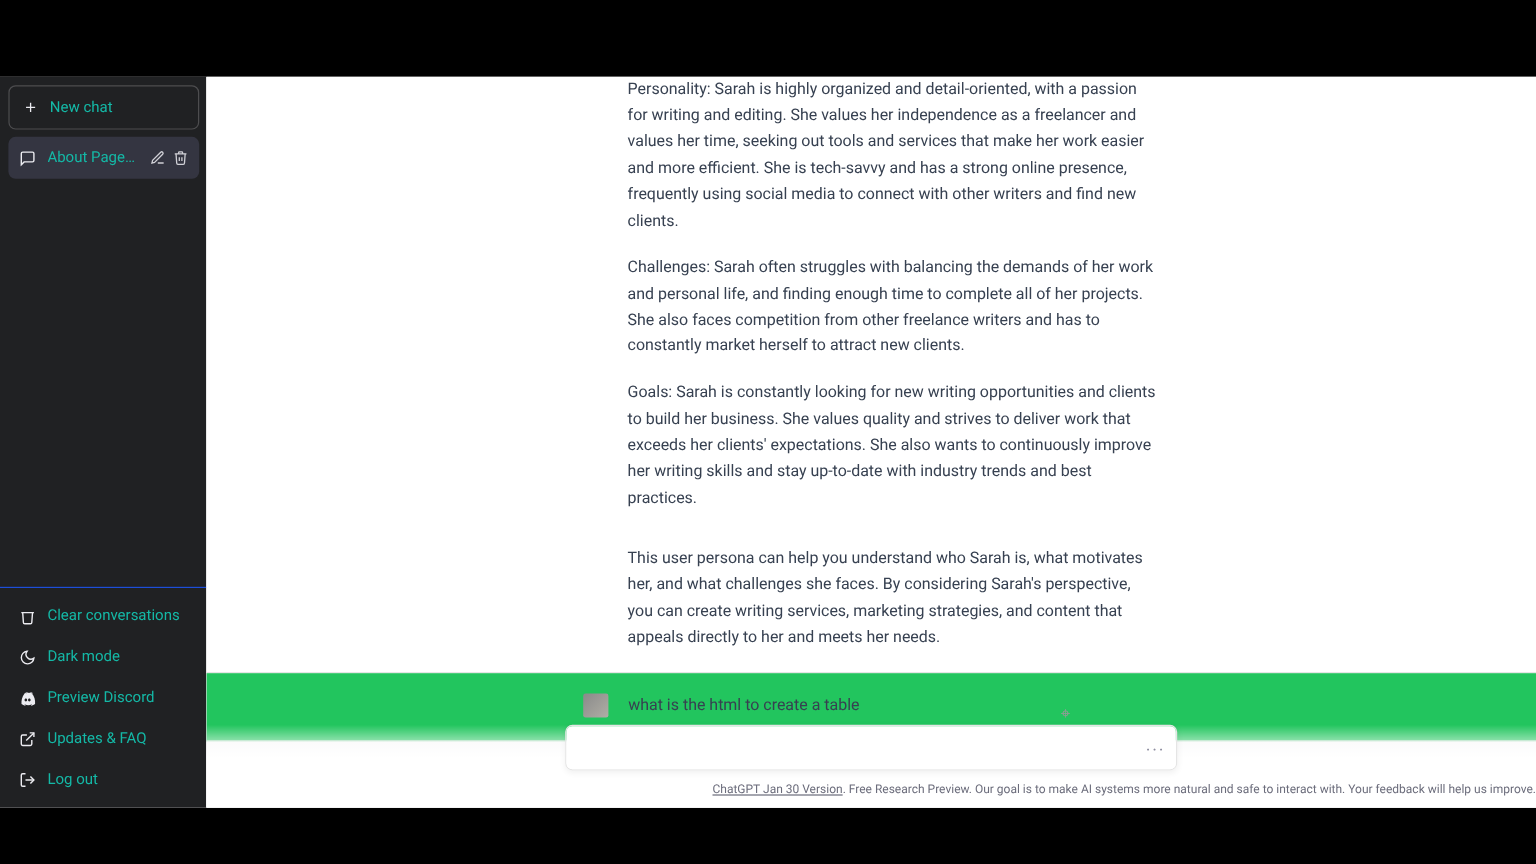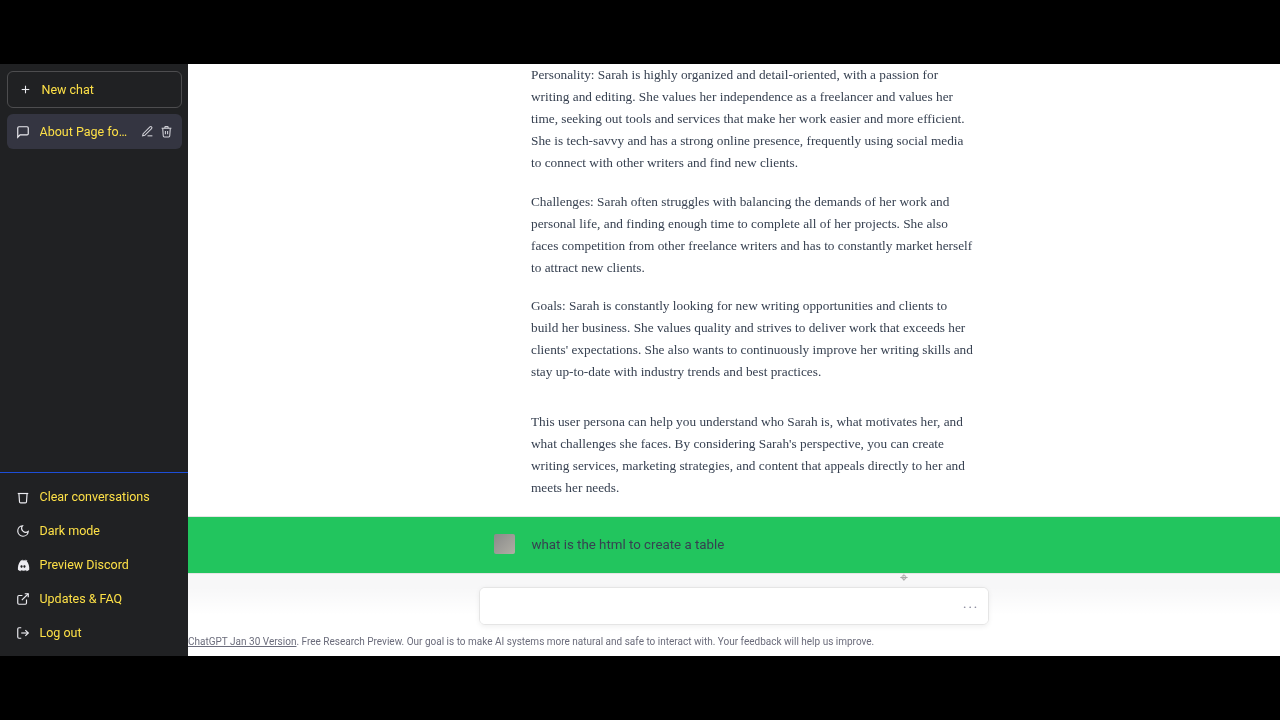--- a/index.html
+++ b/index.html
@@ -2,21 +2,21 @@
 <html><head>
 <meta charset="utf-8">
 <style>
   * { box-sizing: border-box; margin: 0; padding: 0; }
   html, body { width: 1280px; height: 720px; overflow: hidden; font-family: -apple-system, BlinkMacSystemFont, "Segoe UI", Roboto, Helvetica, Arial, sans-serif; }
   body { background: #000; display: flex; flex-direction: column; }
   .letterbox-top, .letterbox-bottom { height: 64px; background: #000; flex-shrink: 0; }
   .app { flex: 1; display: flex; background: #fff; position: relative; }
 
   
-  .sidebar { width: 188px; background: #202123; color: #fde047; display: flex; flex-direction: column; font-size: 12.5px; }
+  .sidebar { width: 172px; background: #202123; color: #14b8a6; display: flex; flex-direction: column; font-size: 12.5px; }
   .sidebar-top { padding: 6.5px; }
   .new-chat-btn { display: flex; align-items: center; gap: 10px; padding: 10px 11px; border: 1px solid #4d4d4f; border-radius: 6px; cursor: pointer; }
   .new-chat-btn .plus { width: 13px; height: 13px; display: flex; align-items: center; justify-content: center; }
   .convo-list { padding: 0 6.5px; }
   .convo-item { display: flex; align-items: center; gap: 10px; padding: 10px 9px; background: #343541; border-radius: 6px; cursor: pointer; position: relative; }
   .convo-item .chat-icon { width: 14px; height: 14px; flex-shrink: 0; }
   .convo-item .title { flex: 1; white-space: nowrap; overflow: hidden; text-overflow: ellipsis; }
   .convo-item .actions { display: flex; gap: 5.5px; }
   .convo-item .actions svg { width: 13px; height: 13px; opacity: 0.85; cursor: pointer; }
   .sidebar-spacer { flex: 1; }
@@ -33,29 +33,29 @@
   .msg-row.assistant-empty { background: #f7f7f8; }
   .msg-inner { max-width: 480px; margin: 0 auto; padding: 17px 0; display: flex; gap: 17px; position: relative; }
   .msg-row.assistant-persona .msg-inner { padding-top: 0; }
   .avatar { width: 20.5px; height: 20.5px; border-radius: 2px; flex-shrink: 0; }
   .avatar.user { background: linear-gradient(135deg,#8a8a8a,#b0aea5); }
   .avatar.ai { background: #10a37f; display:flex; align-items:center; justify-content:center; }
   .avatar.ai svg { width: 14px; height: 14px; }
   .content { flex: 1; color: #374151; font-size: 13.3px; line-height: 1.65; }
   .content p { margin-bottom: 17px; }
   .content p:last-child { margin-bottom: 0; margin-top: 28px; }
-  .persona-block .msg-inner { gap: 0; font-family: Liberation Serif, serif; }
+  .persona-block .msg-inner { gap: 0; }
   .persona-block .content { margin-left: 37px; }
 
   
   .input-area { position: absolute; bottom: 0; left: 0; right: 0; background: linear-gradient(180deg, rgba(255,255,255,0) 0%, #fff 40%); padding-bottom: 9px; }
   .input-wrap { max-width: 510px; margin: 0 auto; position: relative; }
   .text-input { width: 100%; border: 1px solid #e5e5e5; border-radius: 6px; background: #fff; box-shadow: 0 1.7px 5px rgba(0,0,0,0.06); padding: 11px 38px 11px 14px; font-size: 13.3px; color: #374151; resize: none; height: 38px; }
   .send-icon { position: absolute; right: 10px; top: 50%; transform: translateY(-50%); color: #8e8ea0; font-size: 15px; letter-spacing: 1.5px; cursor: pointer; }
-  .footer-note { text-align: left; font-size: 10px; color: #6b6c7b; margin-top: 7.5px; }
+  .footer-note { text-align: right; font-size: 10px; color: #6b6c7b; margin-top: 7.5px; }
   .footer-note a { text-decoration: underline; color: #6b6c7b; }
 
   .cursor-ghost { position: absolute; left: 712px; bottom: 70px; font-size: 14px; color: #999; pointer-events: none; }
 </style>
 </head>
 <body>
 
 <div class="letterbox-top"></div>
 
 <div class="app">

